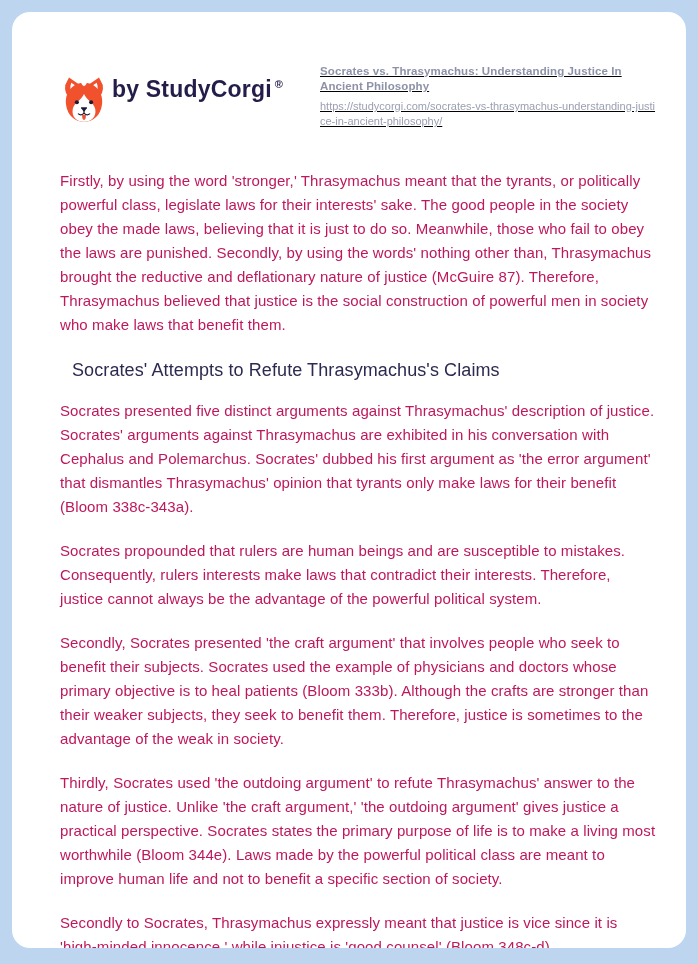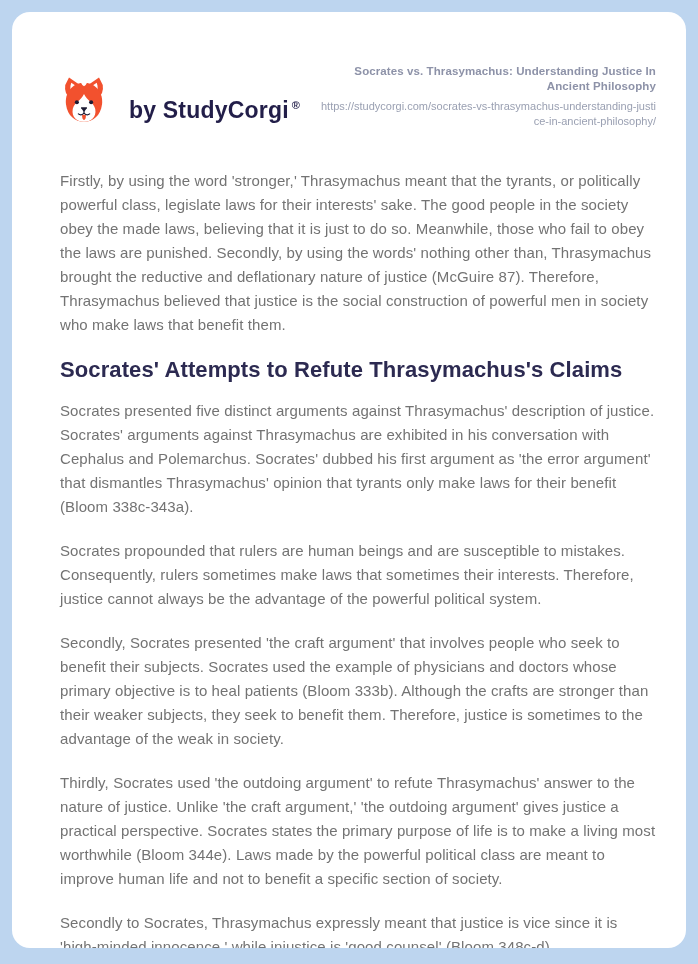--- a/index.html
+++ b/index.html
@@ -27,22 +27,22 @@
     padding: 52px 30px 0 48px;
     overflow: hidden;
   }
   .header {
     display: flex;
     justify-content: space-between;
     align-items: flex-start;
   }
   .brand {
     display: flex;
-    align-items: flex-end;
-    gap: 21px;
+    align-items: flex-start;
+    gap: 4px;
     margin-top: 12px;
   }
   .brand-logo {
     width: 48px;
     height: 48px;
     flex: 0 0 auto;
   }
   .brand-name {
     font-size: 23px;
     font-weight: 800;
@@ -51,22 +51,22 @@
     white-space: nowrap;
   }
   .brand-reg {
     font-size: 11px;
     font-weight: 700;
     color: #221e49;
     vertical-align: 9px;
     margin-left: 3px;
   }
   .doc-meta {
-    text-align: right;
     max-width: 336px;
+    text-decoration: underline;
   }
   .doc-title {
     font-size: 11.5px;
     font-weight: 700;
     color: #8d92a8;
     line-height: 15px;
     letter-spacing: 0.1px;
     margin: 0 0 5px 0;
   }
   .doc-url {
@@ -77,28 +77,28 @@
     word-break: break-all;
     margin: 0;
   }
   .content {
     margin-top: 40px;
   }
   .content p {
     margin: 0 0 20px 0;
     font-size: 15px;
     line-height: 24px;
-    color: #737373;
+    color: #be185d;
     letter-spacing: 0.1px;
   }
   .content h2 {
-    margin: 0 0 16px 0;
-    font-size: 22px;
+    margin: 0 0 16px 12px;
+    font-size: 18px;
     line-height: 26px;
-    font-weight: 700;
+    font-weight: 400;
     color: #2c2a51;
     letter-spacing: 0.1px;
   }
 </style>
 </head>
 <body>
 
 <div class="page">
   <div class="card">
 
@@ -137,21 +137,21 @@
       </div>
 
     </div>
 
     <div class="content">
       <p>Firstly, by using the word 'stronger,' Thrasymachus meant that the tyrants, or politically powerful class, legislate laws for their interests' sake. The good people in the society obey the made laws, believing that it is just to do so. Meanwhile, those who fail to obey the laws are punished. Secondly, by using the words' nothing other than, Thrasymachus brought the reductive and deflationary nature of justice (McGuire 87). Therefore, Thrasymachus believed that justice is the social construction of powerful men in society who make laws that benefit them.</p>
 
       <h2>Socrates' Attempts to Refute Thrasymachus's Claims</h2>
 
       <p>Socrates presented five distinct arguments against Thrasymachus' description of justice. Socrates' arguments against Thrasymachus are exhibited in his conversation with Cephalus and Polemarchus. Socrates' dubbed his first argument as 'the error argument' that dismantles Thrasymachus' opinion that tyrants only make laws for their benefit (Bloom 338c-343a).</p>
-      <p>Socrates propounded that rulers are human beings and are susceptible to mistakes. Consequently, rulers sometimes make laws that sometimes their interests. Therefore, justice cannot always be the advantage of the powerful political system.</p>
+      <p>Socrates propounded that rulers are human beings and are susceptible to mistakes. Consequently, rulers interests make laws that contradict their interests. Therefore, justice cannot always be the advantage of the powerful political system.</p>
       <p>Secondly, Socrates presented 'the craft argument' that involves people who seek to benefit their subjects. Socrates used the example of physicians and doctors whose primary objective is to heal patients (Bloom 333b). Although the crafts are stronger than their weaker subjects, they seek to benefit them. Therefore, justice is sometimes to the advantage of the weak in society.</p>
       <p>Thirdly, Socrates used 'the outdoing argument' to refute Thrasymachus' answer to the nature of justice. Unlike 'the craft argument,' 'the outdoing argument' gives justice a practical perspective. Socrates states the primary purpose of life is to make a living most worthwhile (Bloom 344e). Laws made by the powerful political class are meant to improve human life and not to benefit a specific section of society.</p>
 
       <p><span>Secondly to Socrates, Thrasymachus expressly meant that justice is vice since it is</span> <span>'high-minded innocence,' while injustice is 'good counsel' (Bloom 348c-d).</span></p>
     </div>
 
   </div>
 </div>
 
 </body></html>

